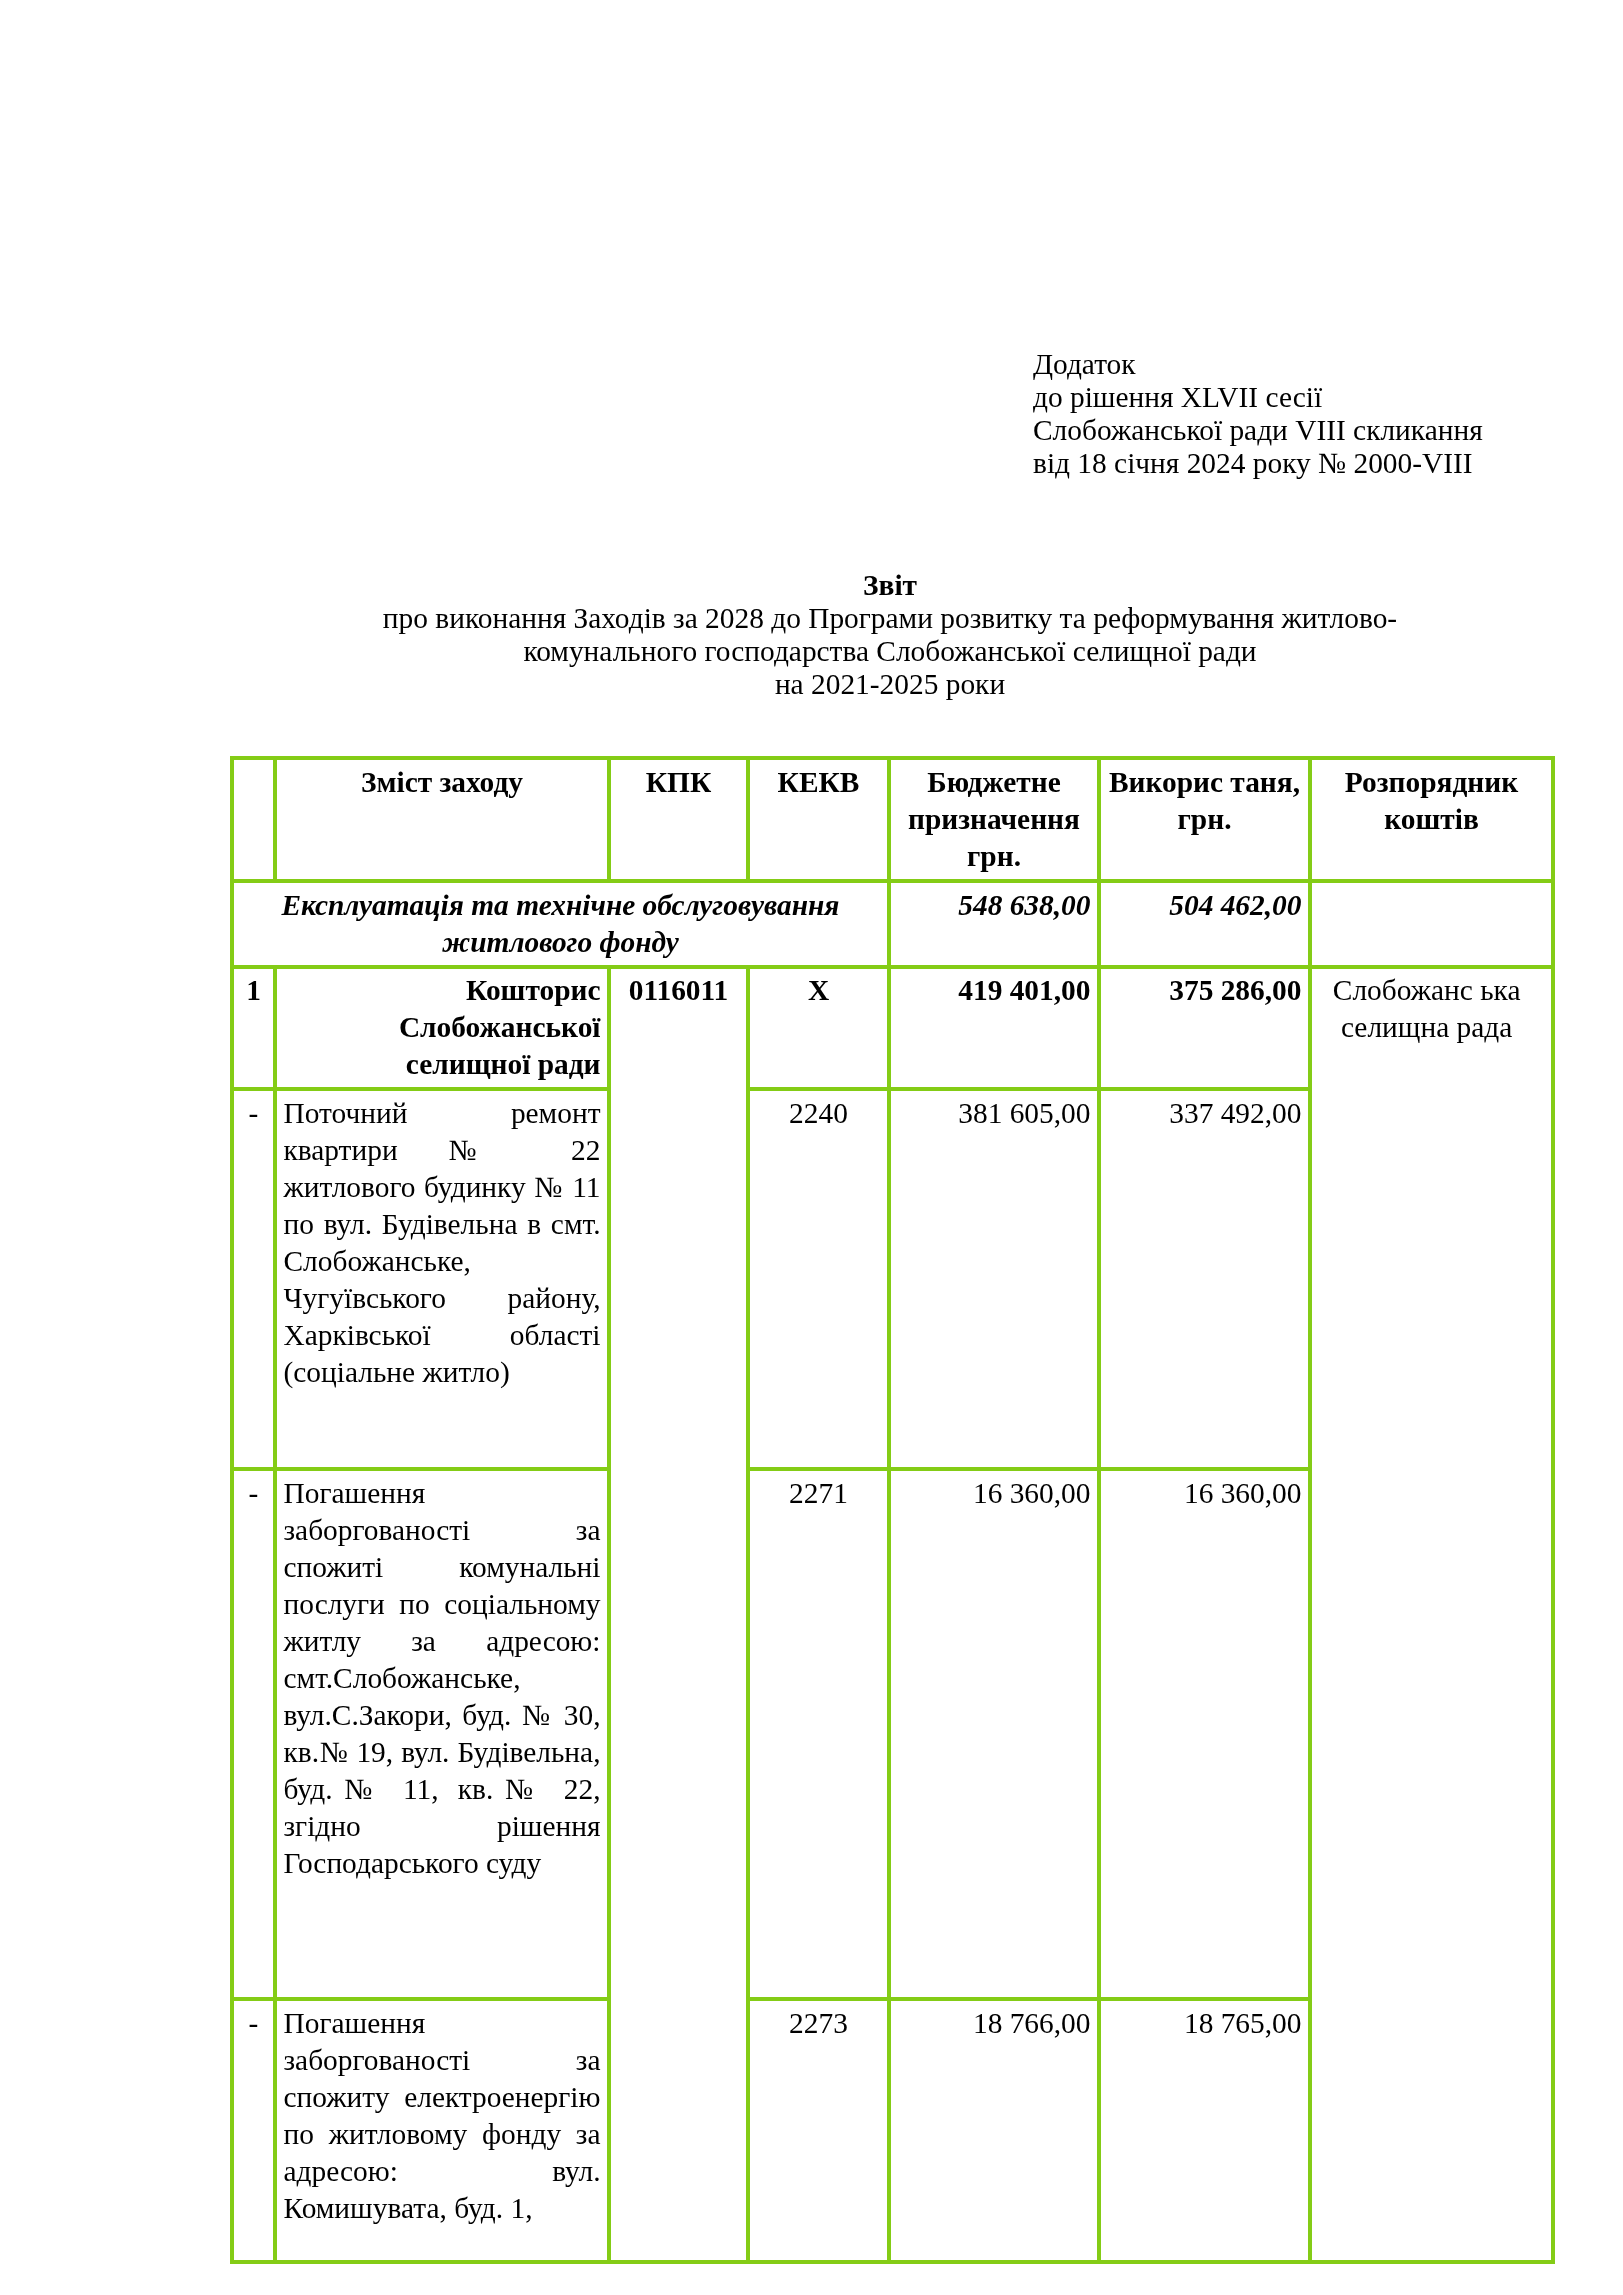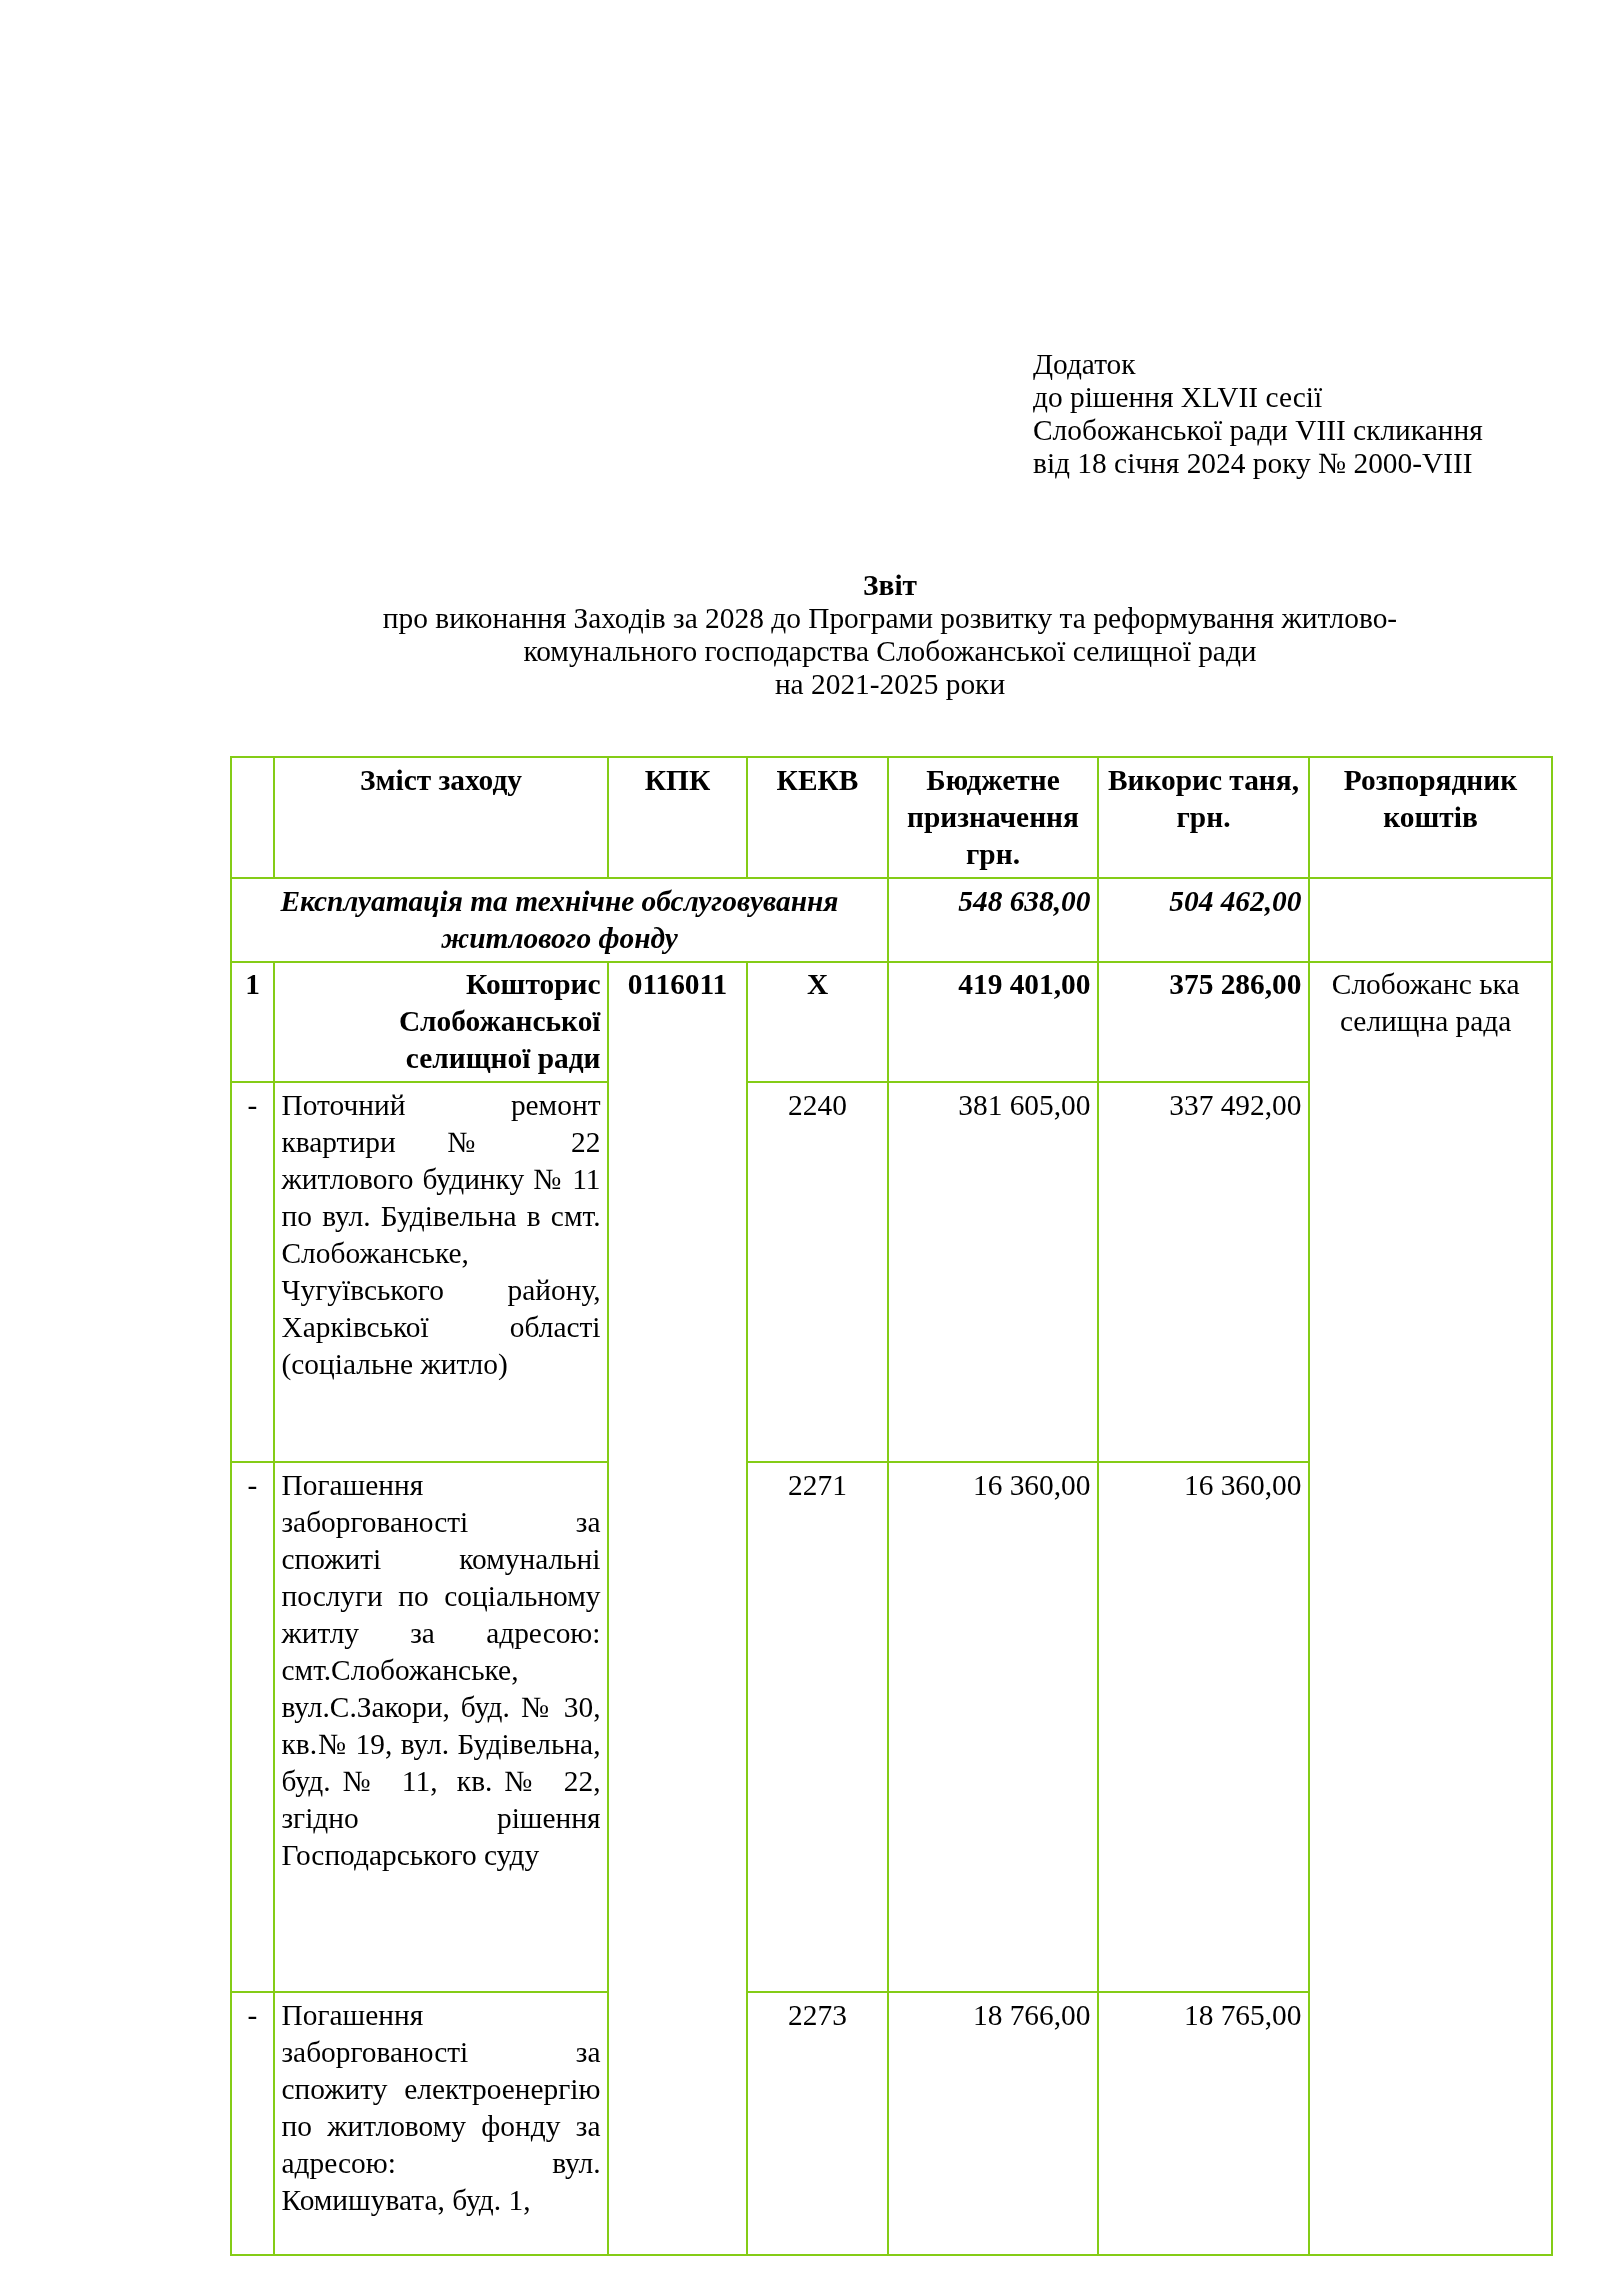--- a/index.html
+++ b/index.html
@@ -5,21 +5,21 @@
   html, body { margin:0; padding:0; background:#ffffff; }
   body { width:1623px; height:2295px; position:relative; overflow:hidden;
          font-family:"Liberation Serif", "DejaVu Serif", serif; color:#000; }
   .annex { position:absolute; left:1033px; top:348px; font-size:29.4px; line-height:33px; }
   .annex div { white-space:nowrap; }
   .title-block { position:absolute; left:230px; width:1320px; top:569px; text-align:center;
                  font-size:29.4px; line-height:33px; }
   .title-block .title { font-weight:bold;text-align:center; }
   table.report { position:absolute; left:230px; top:756px; width:1322px; border-collapse:collapse;
                  table-layout:fixed; font-size:29.4px; line-height:37px; }
-  table.report td, table.report th { border:2px solid #84cc16; vertical-align:top; padding:3.9px 6.5px; }
+  table.report td, table.report th { border:4px solid #84cc16; vertical-align:top; padding:3.9px 6.5px; }
   table.report th { font-weight:bold; text-align:center; }
   .thick-top td { border-top:3.9px solid #000; }
   .c-num { text-align:center; }
   .c-desc { text-align:justify; text-align-last:left; }
   .bold { font-weight:bold; }
   .group { font-style:italic; font-weight:bold; text-align:center; }
   .money { text-align:right;margin-left:24px; }
   .center { text-align:center; }
 </style>
 </head>

